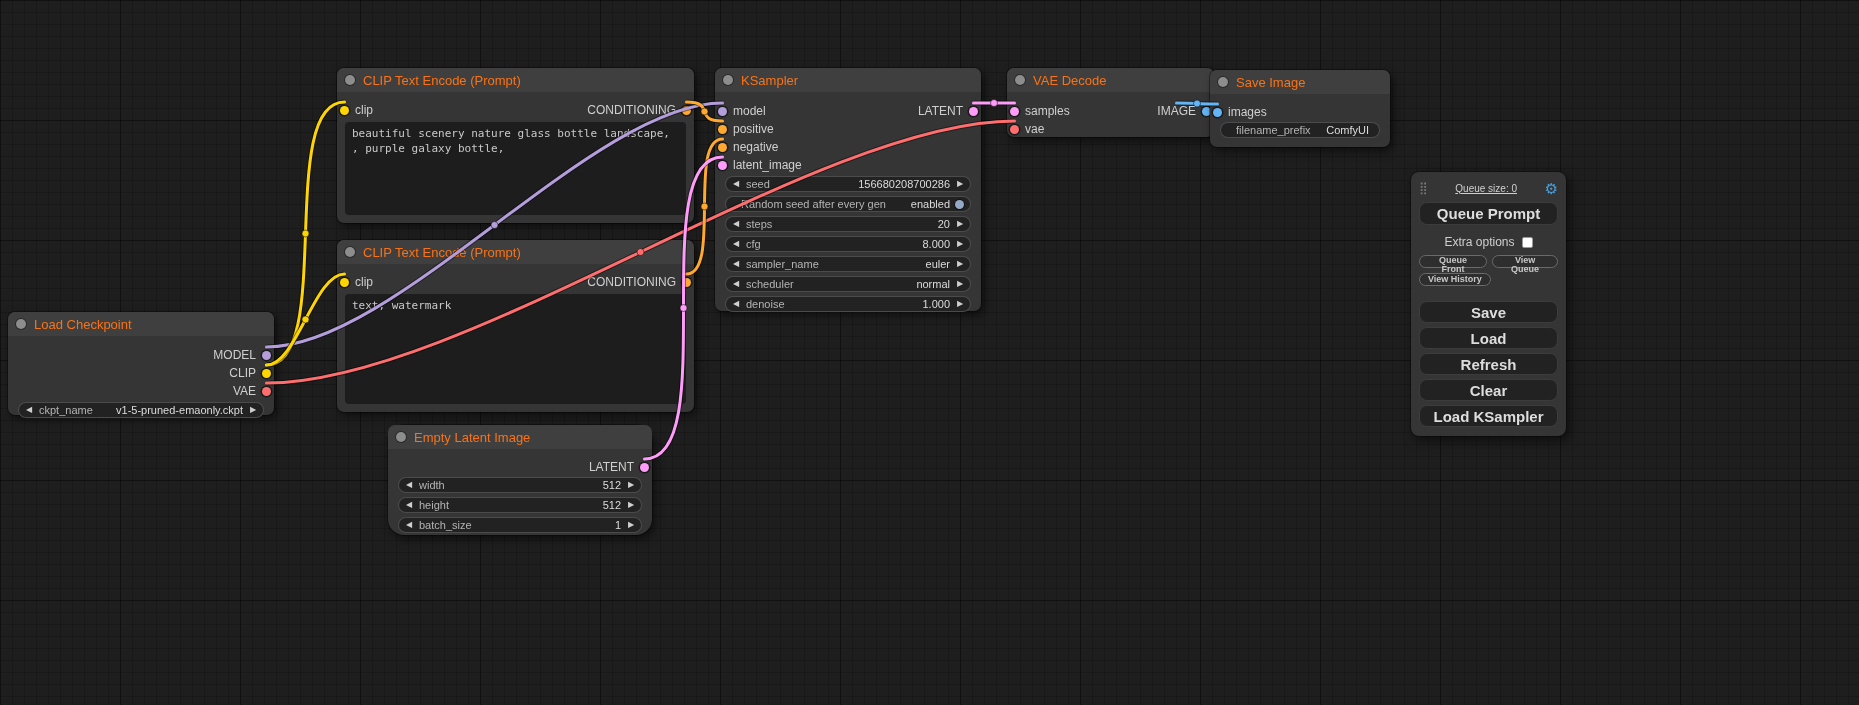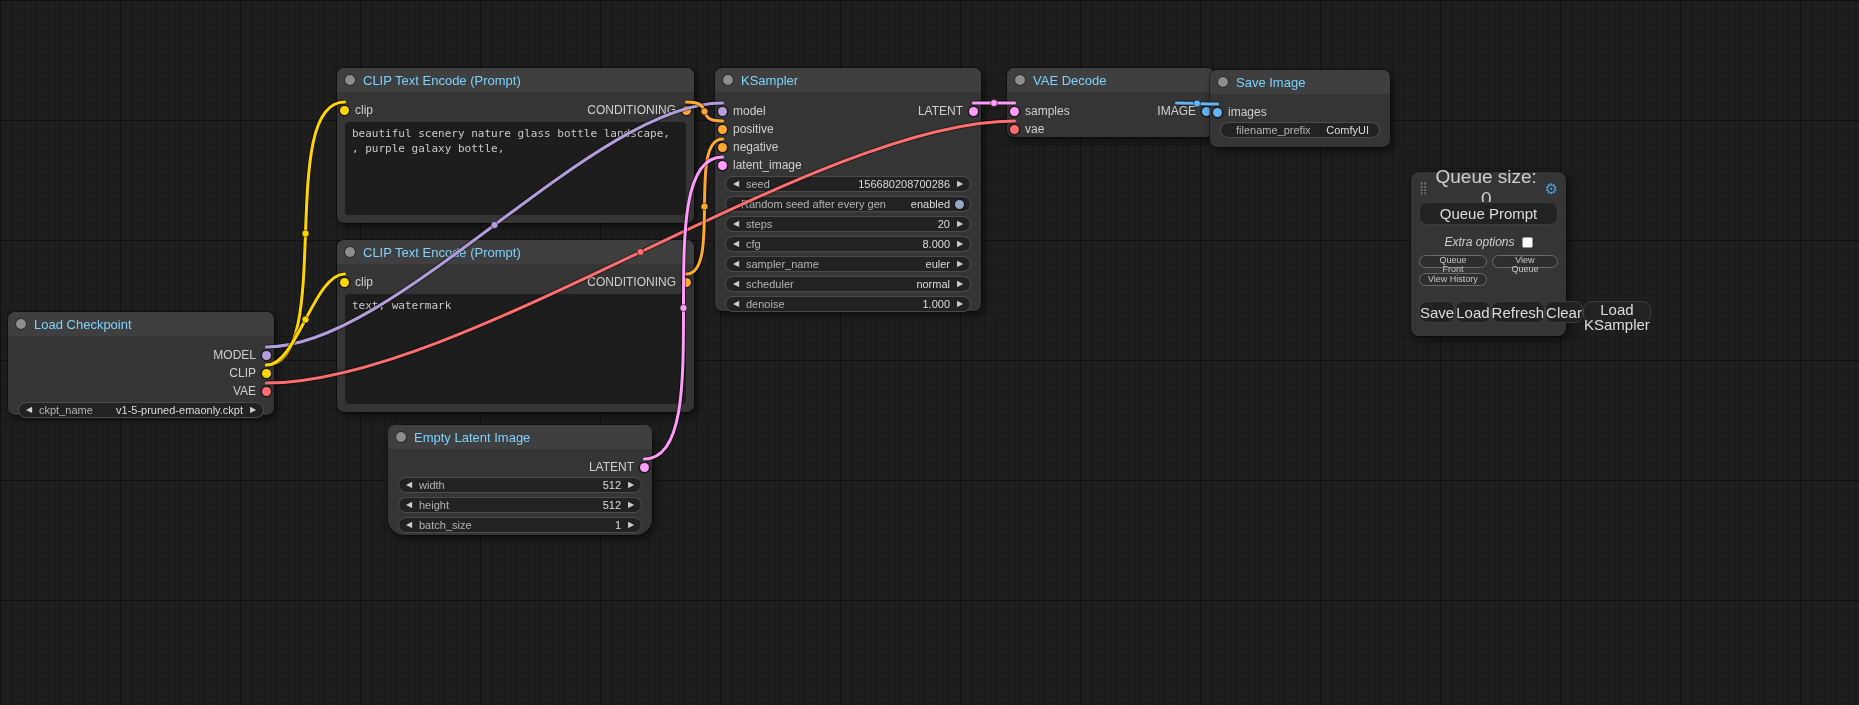--- a/index.html
+++ b/index.html
@@ -23,21 +23,21 @@
     z-index:2; display:flex; flex-direction:column;
   }
   .node-title {
     height:24px; background:#3f3f3f; border-radius:7px 7px 0 0;
     display:flex; align-items:center; flex:0 0 auto;
   }
   .tdot {
     width:10px; height:10px; border-radius:50%; background:#8d8d8d;
     margin:0 8px 0 8px; box-shadow:0 0 0 1px rgba(0,0,0,0.35); flex:0 0 auto;
   }
-  .ttext { font-size:13px; color:#7dd3fc; white-space:nowrap; }
+  .ttext { font-size:13px; color:#f97316; white-space:nowrap; }
 
   .slot-row {
     display:flex; justify-content:space-between; align-items:center;
     height:18px; padding:0 3px; flex:0 0 auto;
   }
   .slots-pad { padding-top:2px;margin-top:8px; }
   .slot { display:flex; align-items:center; gap:6px; }
   .slot.out { margin-left:auto; }
   .dot {
     width:9px; height:9px; border-radius:50%; flex:0 0 auto;
@@ -72,43 +72,43 @@
 
   
   #menu {
     position:absolute; left:1411px; top:172px; width:155px; z-index:10;
     background:#353535; border-radius:8px; padding:7px 8px 9px 8px;
     box-shadow:3px 4px 12px rgba(0,0,0,0.6), 0 0 0 1px rgba(0,0,0,0.3);
     display:flex; flex-direction:column;
   }
   .menu-header { display:flex; align-items:center; height:18px; margin-bottom:5px; }
   .drag { color:#7a7a7a; font-size:12px; line-height:1; flex:0 0 auto; cursor:move; }
-  .qsize { flex:1 1 auto; text-align:center; font-size:19px; color:#cfcfcf; }
+  .qsize { flex:1 1 auto; text-align:center; font-size:10px; color:#cfcfcf;text-decoration:underline; }
   .gear { font-size:15px; line-height:1; flex:0 0 auto; cursor:pointer; }
 
-  button { appearance:none; -webkit-appearance:none; font-family:inherit; cursor:pointer; }
+  button { appearance:none; -webkit-appearance:none; font-family:inherit; cursor:pointer;font-weight:bold; }
   .bigbtn {
     width:100%; height:23px; background:#222222; color:#dddddd;
     border:1px solid #3c3c3c; border-radius:8px; font-size:15px; line-height:1;
     margin:0 0 5px 0; padding:0;
   }
   .extra-row {
     display:flex; align-items:center; justify-content:center; gap:7px;
-    height:16px; margin:4px 0 5px 0; font-size:12px; color:#cfcfcf;font-style:italic;
+    height:16px; margin:4px 0 5px 0; font-size:12px; color:#cfcfcf;
   }
   .checkbox {
     width:11px; height:11px; background:#ffffff; border:1px solid #9a9a9a;
     border-radius:2px; flex:0 0 auto; cursor:pointer;
   }
   .pill-row { display:flex; justify-content:flex-start; gap:5px; margin-bottom:5px; }
   .pillbtn {
     background:#2e2e2e; color:#c8c8c8; border:1px solid #6a6a6a;
     border-radius:8px; font-size:9px; line-height:1; height:13px; padding:0 8px;
   }
-  .btn-stack { margin-top:10px; display:flex; flex-direction:row; }
+  .btn-stack { margin-top:10px; display:flex; flex-direction:column; }
   .btn-stack .bigbtn { height:22px; margin-bottom:4px; }
   .btn-stack .bigbtn:last-child { margin-bottom:0; }
 </style>
 </head>
 <body>
 
 <div id="canvas">
 
   <div class="node" style="left:8px;top:312px;width:266px;height:103px;">
     <div class="node-title">

